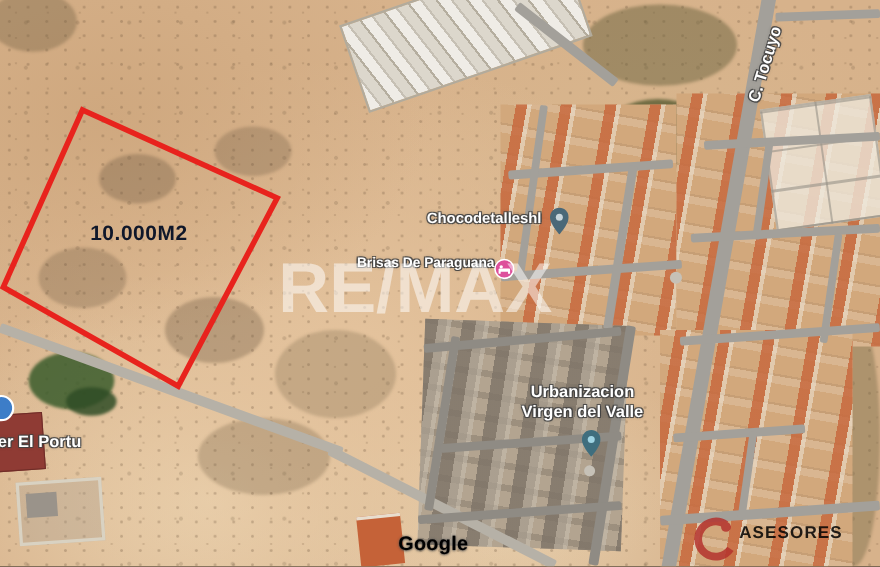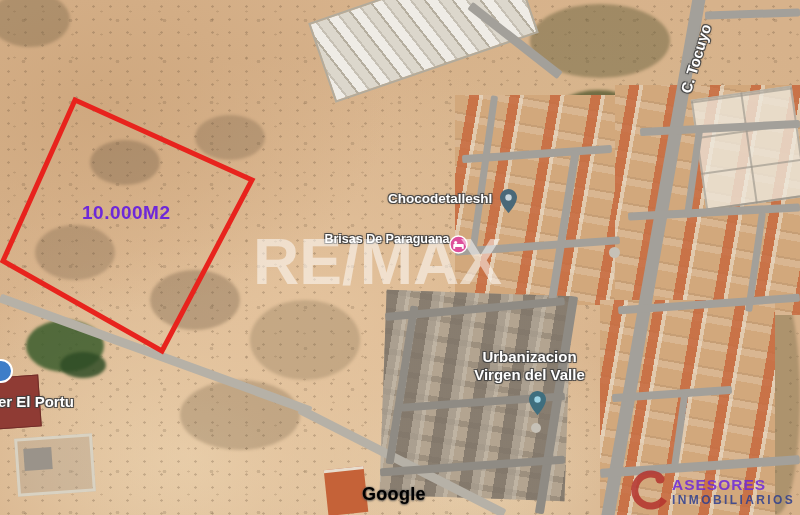--- a/index.html
+++ b/index.html
@@ -53,21 +53,21 @@
     background:repeating-linear-gradient(71deg, #efece6 0 9px, #c6c0b4 9px 11px, #dcd7cc 11px 20px, #b5ae9f 20px 22px);
     border:2px solid #b2ab9c;
   }
   .road{background:#a3a09a;border-radius:2px;}
   .road.light{background:#b6b1a7;}
   .road.dark{background:#8f8b84;}
   .roundabout{border-radius:50%;background:#c6c1b7;}
   
   #parcel-svg{left:0;top:0;z-index:30;pointer-events:none;}
   #area-label{
-    z-index:31;color:#6d28d9;font-size:19px;font-weight:800;letter-spacing:.5px;
+    z-index:31;color:#0f172a;font-size:19px;font-weight:800;letter-spacing:.5px;
   }
   #watermark{
     z-index:40;color:rgba(255,255,255,.52);font-size:64px;font-weight:700;
     line-height:1;letter-spacing:0px;white-space:nowrap;
   }
   .maplabel{
     z-index:35;color:#fff;font-weight:700;white-space:nowrap;
     text-shadow:-1px -1px 0 rgba(66,66,66,.85), 1px -1px 0 rgba(66,66,66,.85),
                 -1px 1px 0 rgba(66,66,66,.85), 1px 1px 0 rgba(66,66,66,.85),
                  0 0 3px rgba(60,60,60,.7);
@@ -183,18 +183,17 @@
   <div id="street-label" class="maplabel abs" style="left:660px;top:50px;">C. Tocuyo</div>
 
   <div id="google-logo" class="abs" style="left:362px;top:484px;">Google</div>
 
   <div id="brand-logo" class="abs" style="left:628px;top:468px;">
     <svg width="40" height="46" viewBox="0 0 40 46">
       <path d="M32 9 A16 16 0 1 0 36 31" fill="none" stroke-width="7" style="stroke: rgb(180, 51, 46);"></path>
       <circle cx="32" cy="11" r="4.5" style="fill: rgb(180, 51, 46);"></circle>
     </svg>
     <div id="brand-text">
-      <div id="brand-line1" style="color: #6d28d9;">ASESORES</div>
-      <div id="brand-line2" style="color: rgb(46, 63, 143);">INMOBILIARIOS</div>
+      <div id="brand-line1" style="color: #000000;">ASESORES</div>
     </div>
   </div>
 
 </div>
 
 </body></html>

